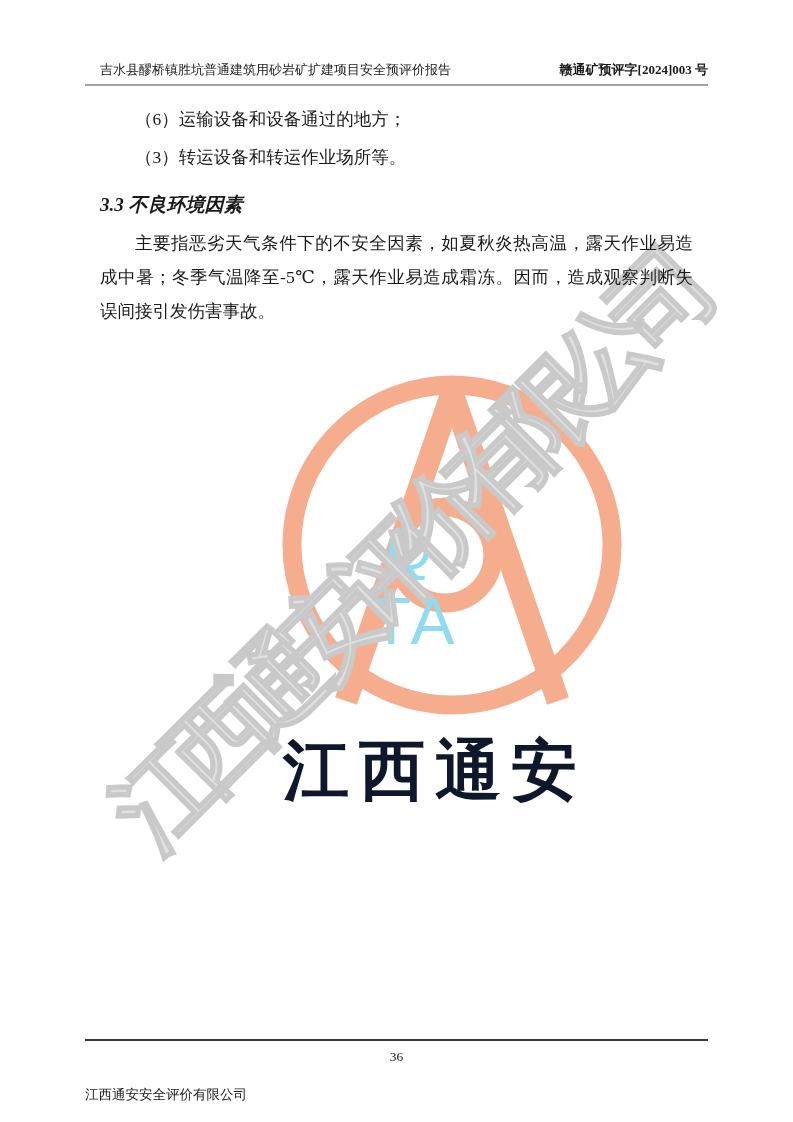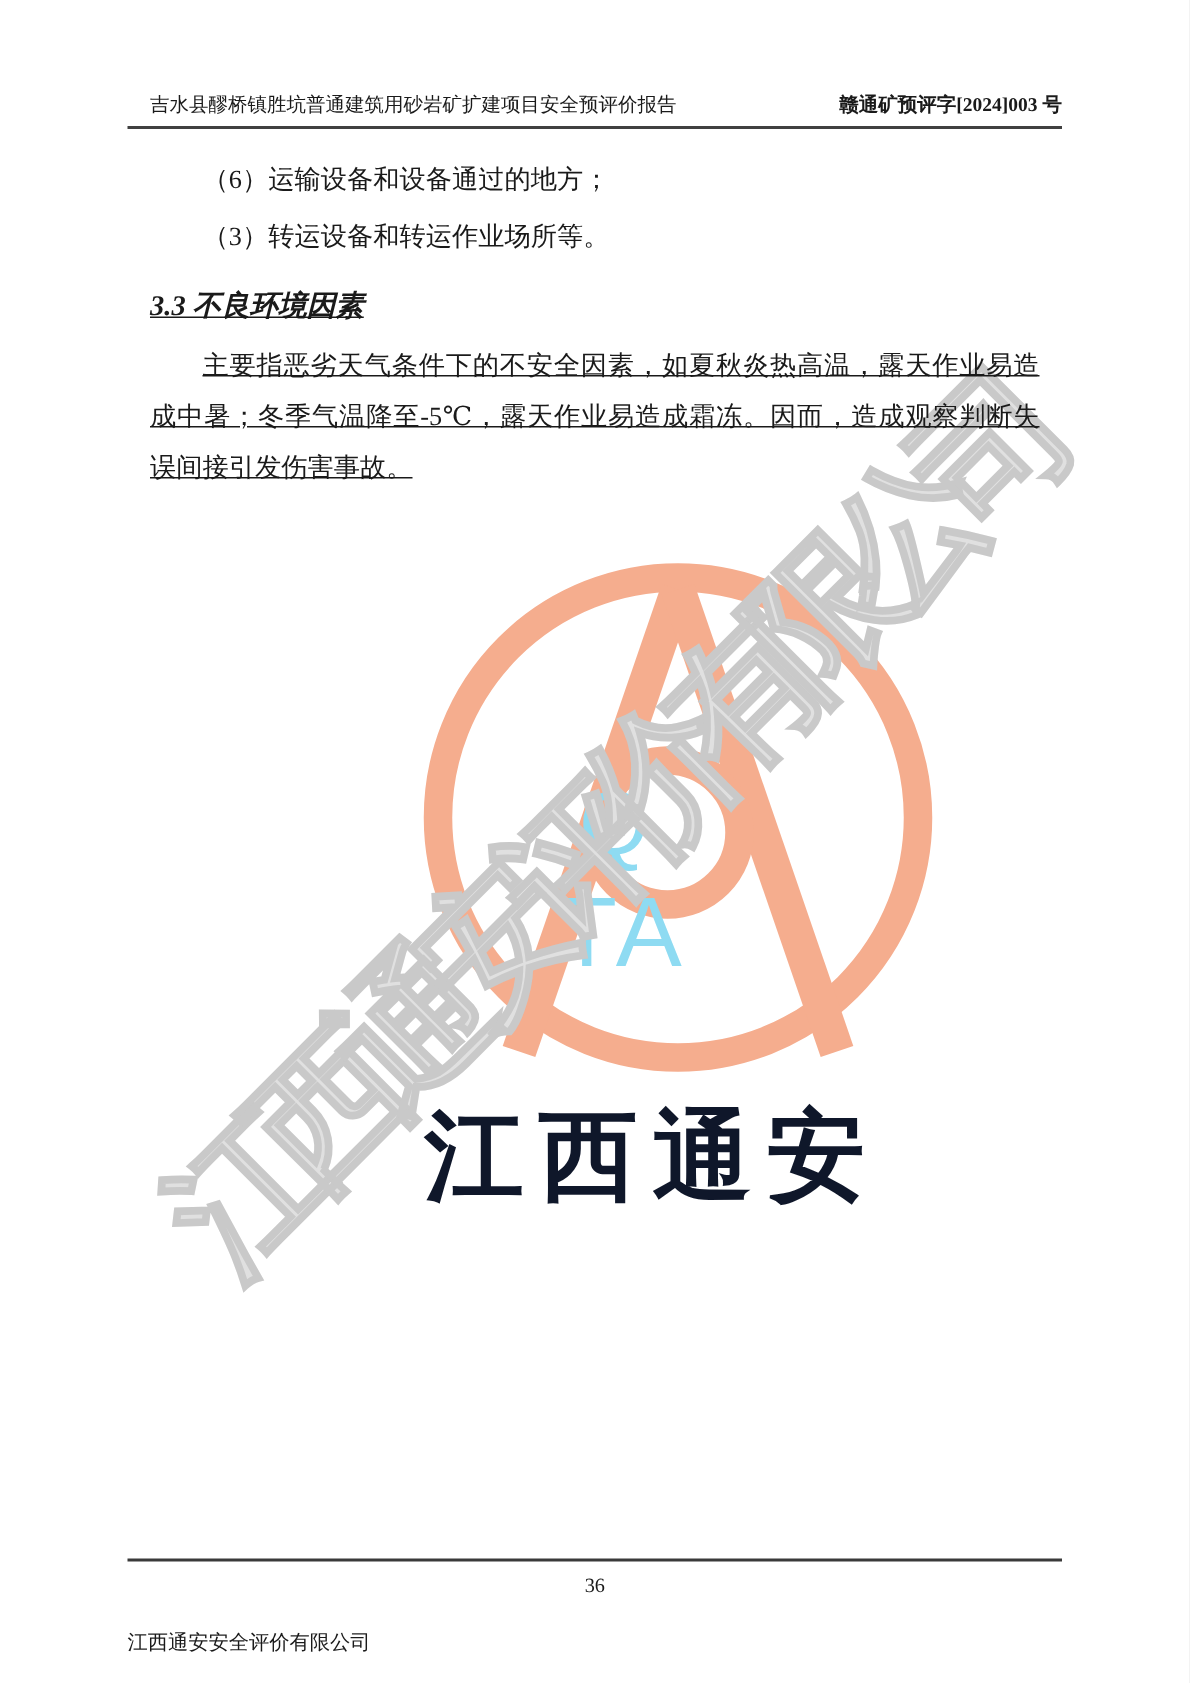--- a/index.html
+++ b/index.html
@@ -41,42 +41,42 @@
     font-family:"Liberation Sans","DejaVu Sans",sans-serif;
     font-size:66px;font-weight:700;letter-spacing:10px;
     color:#0f172a;white-space:nowrap;
   }
   
   .content{position:relative;z-index:1;}
   .inner{margin:0 85px;}
   .doc-header{
     display:flex;justify-content:space-between;align-items:flex-end;
     padding:62px 0 6px 0;
-    border-bottom:2px solid #404040;
+    border-bottom:2px solid #a3a3a3;
     font-size:13px;line-height:16px;
   }
   .doc-header .h-left{padding-left:15px;font-weight:400;}
   .doc-header .h-right{font-weight:700;}
   .body-text{padding:14px 15px 0 15px;}
   .list-line{
     font-size:17.5px;line-height:38px;
     padding-left:35px;
   }
   .sec-heading{
     font-size:19px;font-weight:700;font-style:italic;
     line-height:26px;
     margin:16px 0 8px 0;
   }
   .sec-para{
     font-size:17.5px;line-height:34px;
     text-align:justify;
     text-indent:2em;
     margin:0;
   }
-  .sec-block{margin-bottom:14px;text-decoration:underline;}
+  .sec-block{margin-bottom:14px;}
   
   .doc-footer{
     position:absolute;left:85px;right:85px;top:1039px;z-index:1;
     border-top:2px solid #3a3a3a;
     padding-top:3px;
     font-size:13.5px;line-height:17px;
   }
   .doc-footer .f-company{position:absolute;left:0;top:4px;margin-top:41px;}
   .doc-footer .f-page{display:block;text-align:center;padding-top:4px;}
 </style>

